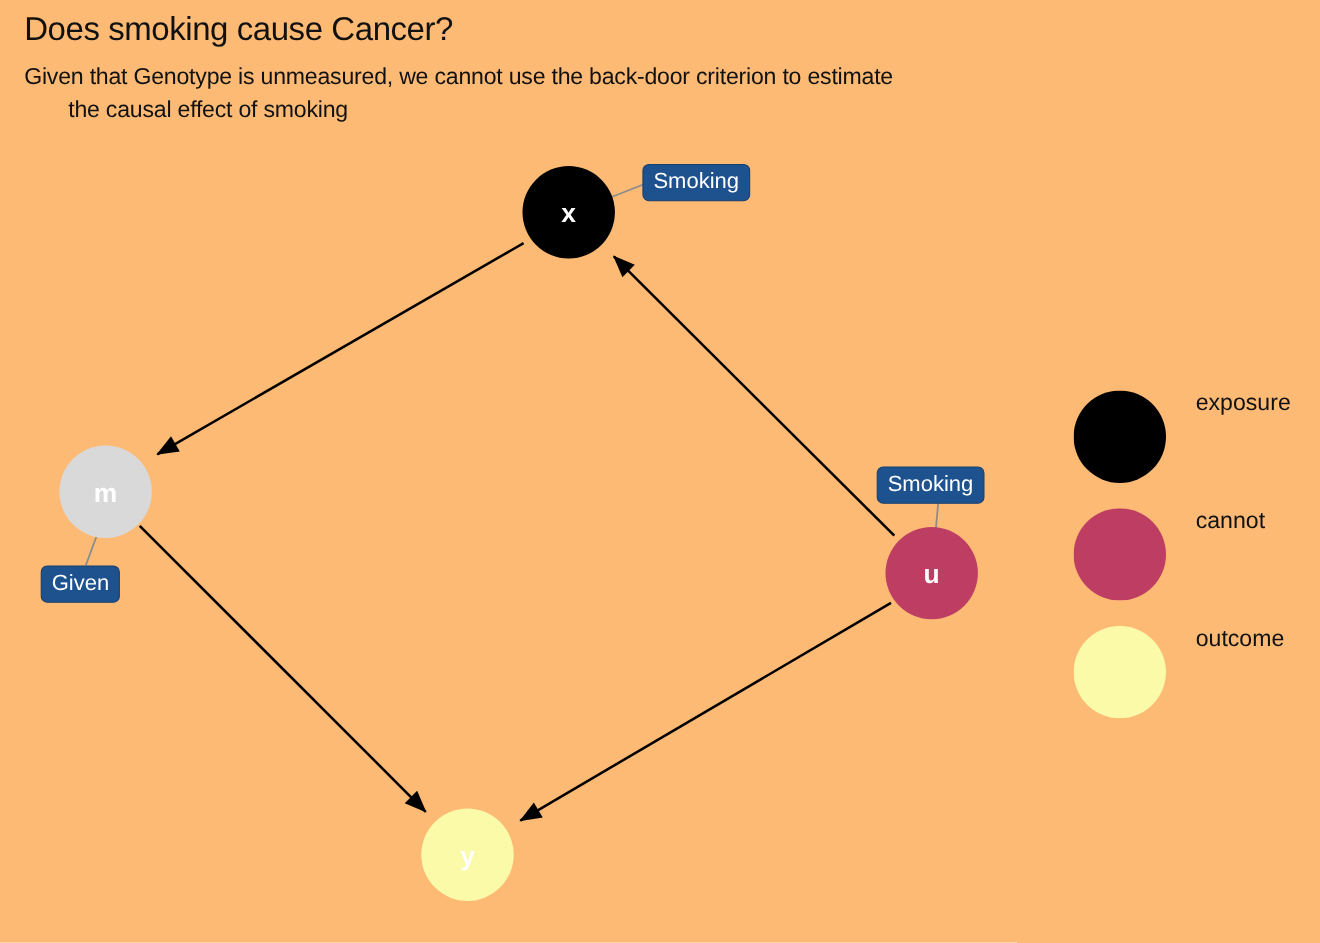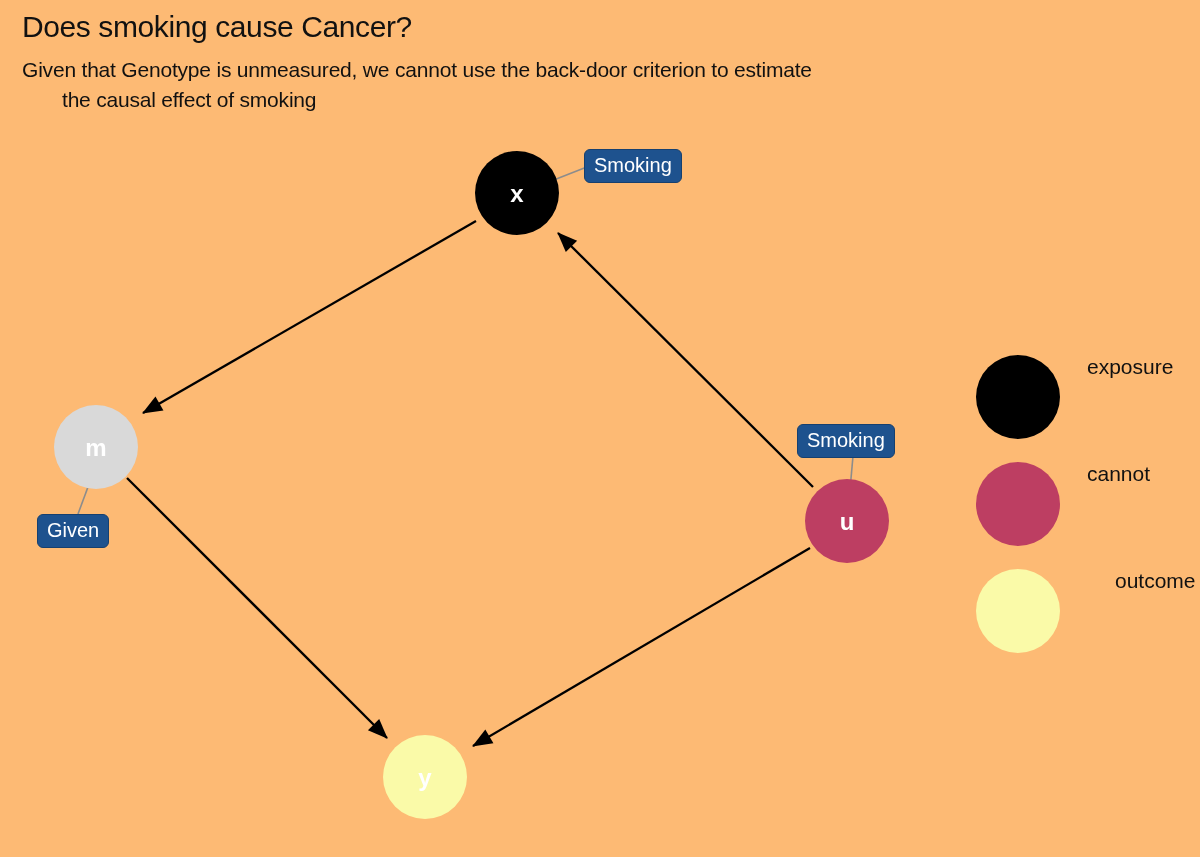--- a/index.html
+++ b/index.html
@@ -71,21 +71,21 @@
   .legend {
     position: absolute;
     left: 976px;
     top: 355px;
   }
   .legend-row {
     display: flex;
     align-items: flex-start;
     margin-bottom: 23px;
   }
-  .legend-row:last-child { margin-bottom: 0; gap: 28px; }
+  .legend-row:last-child { margin-bottom: 0; }
   .legend-label {
     margin-left: 27px;
     font-size: 21px;
     font-stretch: condensed;
     color: #111111;
     white-space: nowrap;
   }
 </style>
 </head>
 <body>

